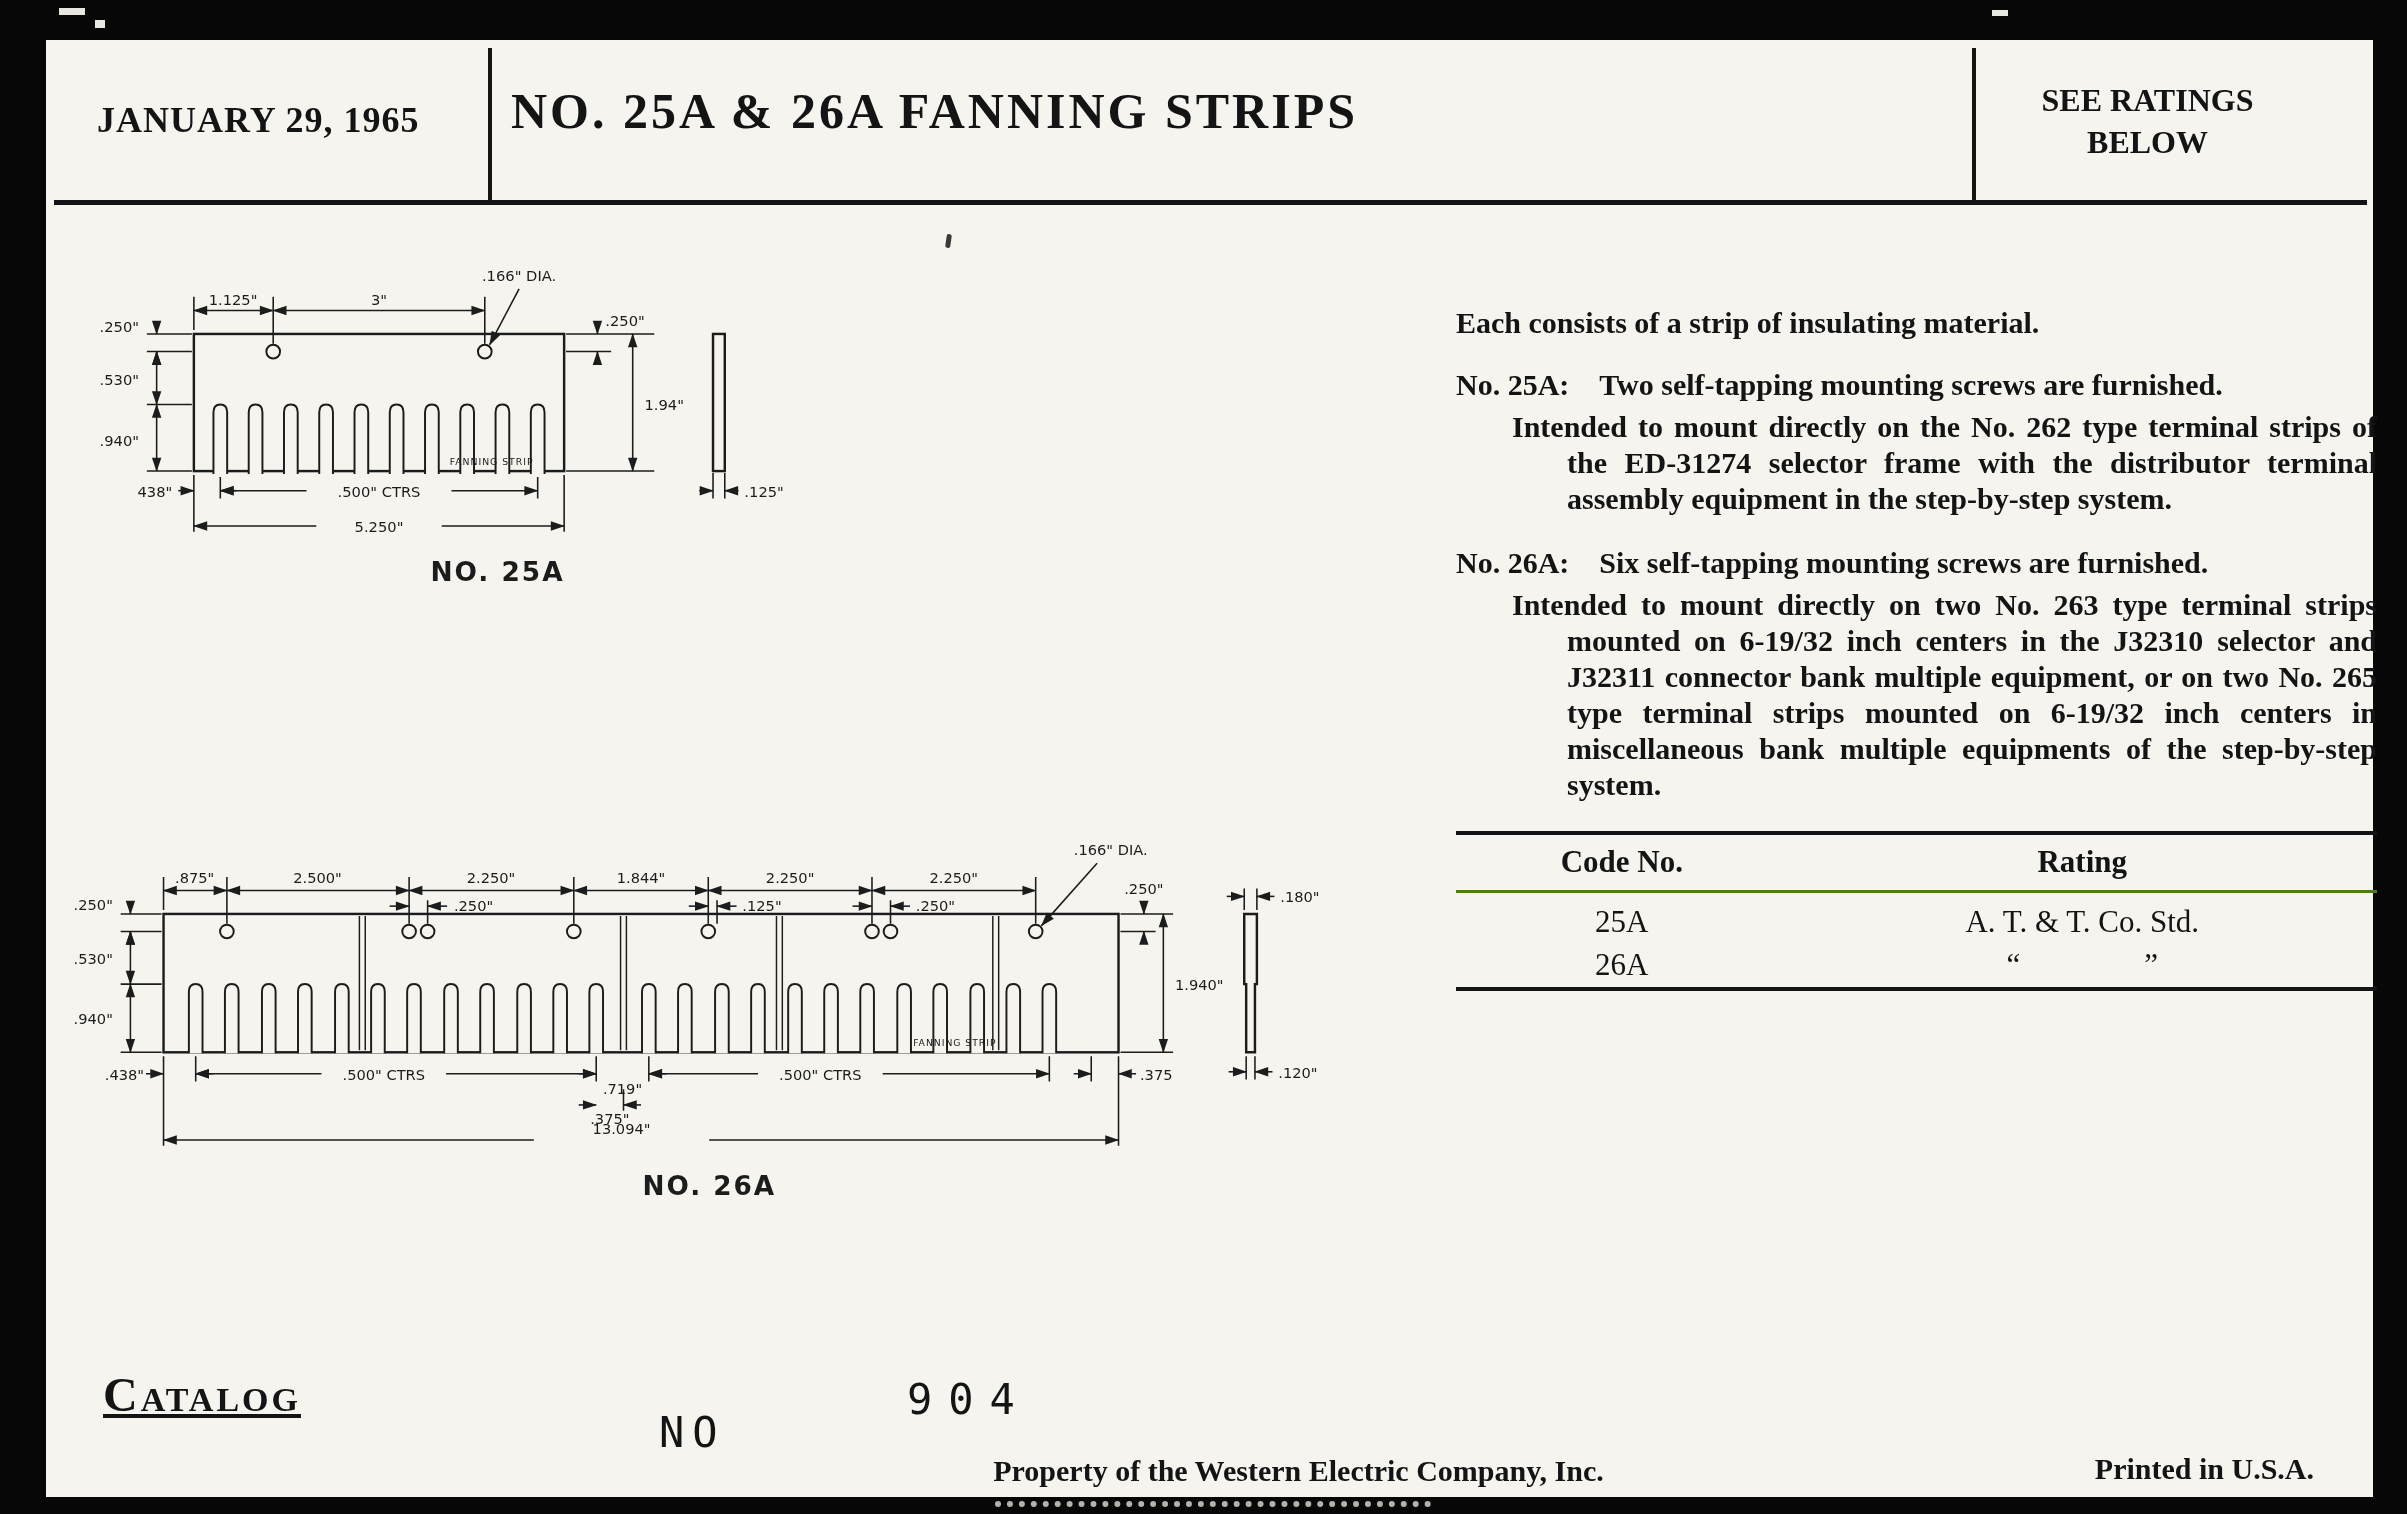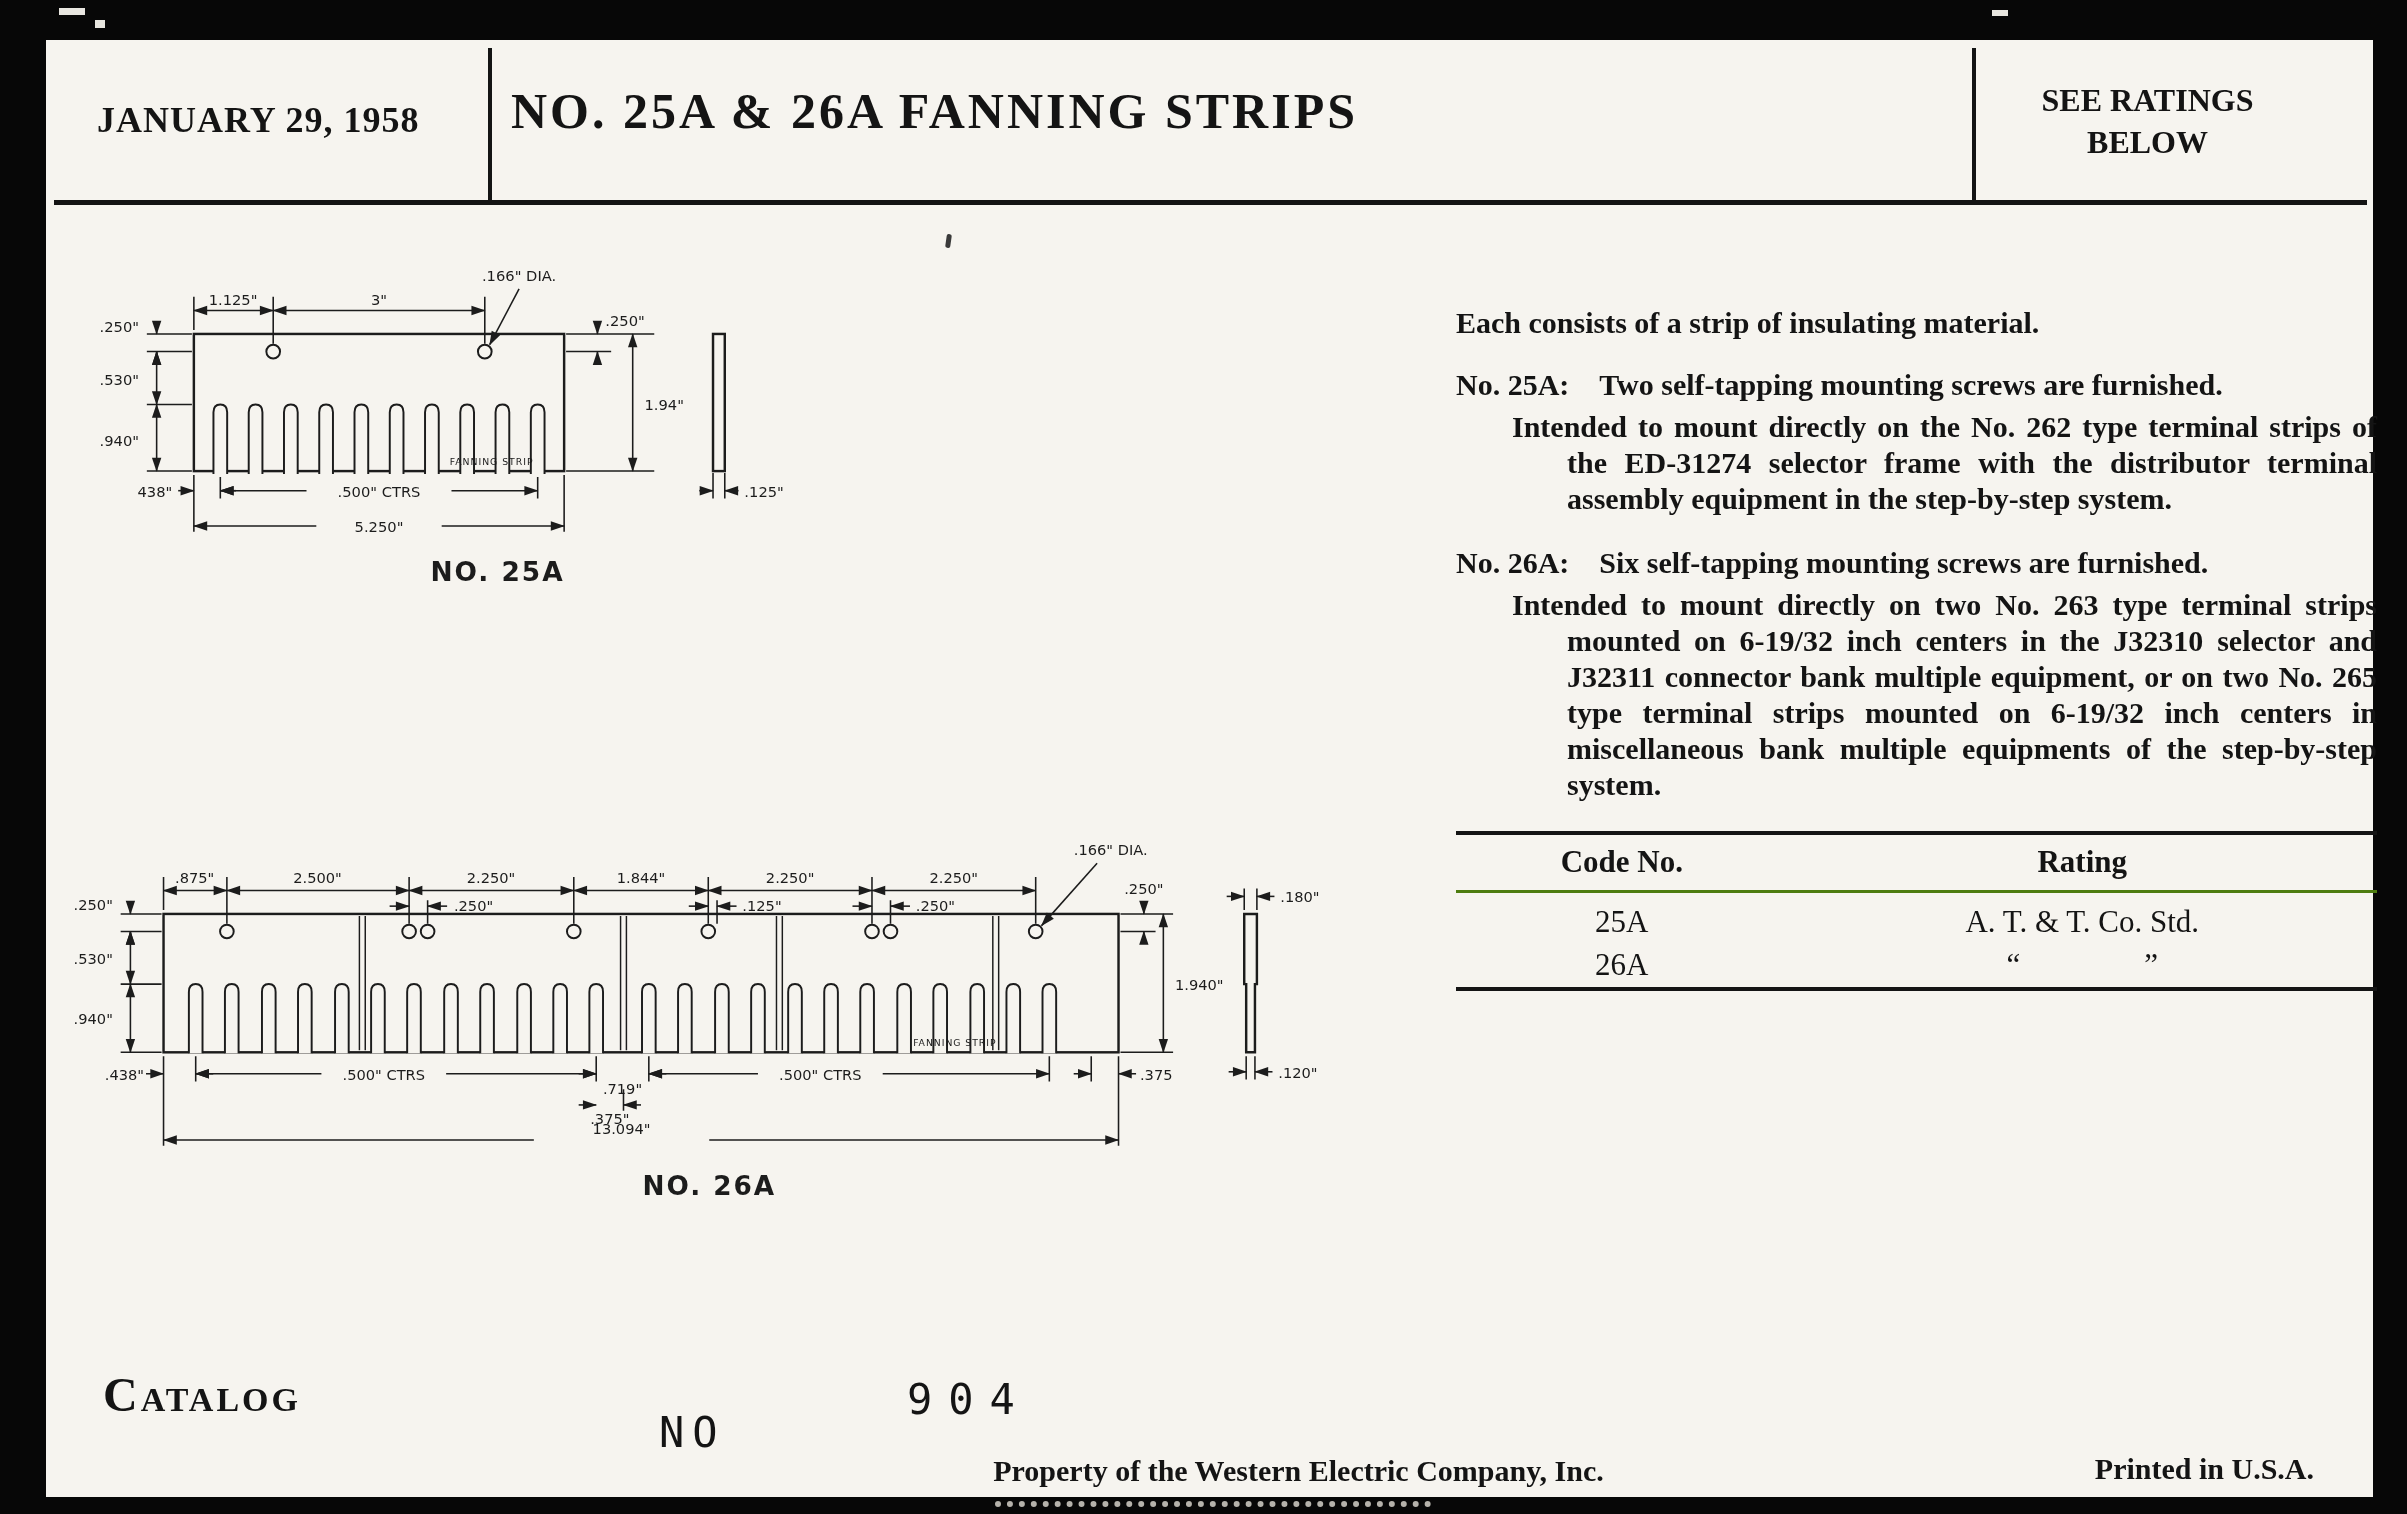--- a/index.html
+++ b/index.html
@@ -52,42 +52,42 @@
     border-top:4px solid #141414; border-bottom:4px solid #141414;
   }
   .ratings-table th {
     border-bottom:3px solid #4d7c0f; font-size:31px; padding:8px 0 10px; text-align:center;
   }
   .ratings-table td { font-size:31px; padding:3px 0; text-align:center; font-weight:normal; }
   .col-code { width:36%; }
   .ratings-table tr.first td { padding-top:10px; }
   
   .catalog { position:absolute; left:57px; top:1327px; height:69px; width:1188px; font-weight:bold; }
-  .catalog-label { position:absolute; left:0; top:0; font-variant:small-caps; font-size:48px; letter-spacing:3px; }
+  .catalog-label { position:absolute; left:0; top:0; font-variant:small-caps; font-size:48px; letter-spacing:3px;text-decoration:underline; }
   .catalog-no { position:absolute; left:556px; top:8px; font-family:"DejaVu Sans Mono", monospace; font-size:42px; letter-spacing:8px; font-weight:normal;margin-top:33px; }
   .catalog-num { position:absolute; left:804px; top:8px; font-family:"DejaVu Sans Mono", monospace; font-size:42px; letter-spacing:16px; font-weight:normal;text-align:center; }
   .footer-prop {
     position:absolute; left:0; right:0; top:1414px; padding-left:178px;
     text-align:center; font-size:30px; font-weight:bold;
   }
   .footer-printed { position:absolute; right:59px; top:1412px; font-size:30px; font-weight:bold; }
   
   .speck { position:absolute; background:#e8e6e0; }
   .speck1 { left:59px; top:8px; width:26px; height:7px; }
   .speck2 { left:95px; top:20px; width:10px; height:8px; }
   .speck3 { left:1992px; top:10px; width:16px; height:6px; }
   .botdots { position:absolute; left:995px; top:1501px; width:436px; border-top:6px dotted #b5b2ab; }
   .apos { position:absolute; left:900px; top:194px; width:5px; height:14px; background:#3a3a3a; border-radius:2px; transform:rotate(8deg); }
 </style>
 </head>
 <body>
 
 <div class="page">
 
-  <div class="date">JANUARY 29, 1958</div>
+  <div class="date">JANUARY 29, 1965</div>
   <div class="vline vline1"></div>
   <div class="title">NO. 25A &amp; 26A FANNING STRIPS</div>
   <div class="vline vline2"></div>
   <div class="ratings-note">
     <div>SEE RATINGS</div>
     <div>BELOW</div>
   </div>
   <div class="hrule"></div>
   <div class="apos"></div>
 

